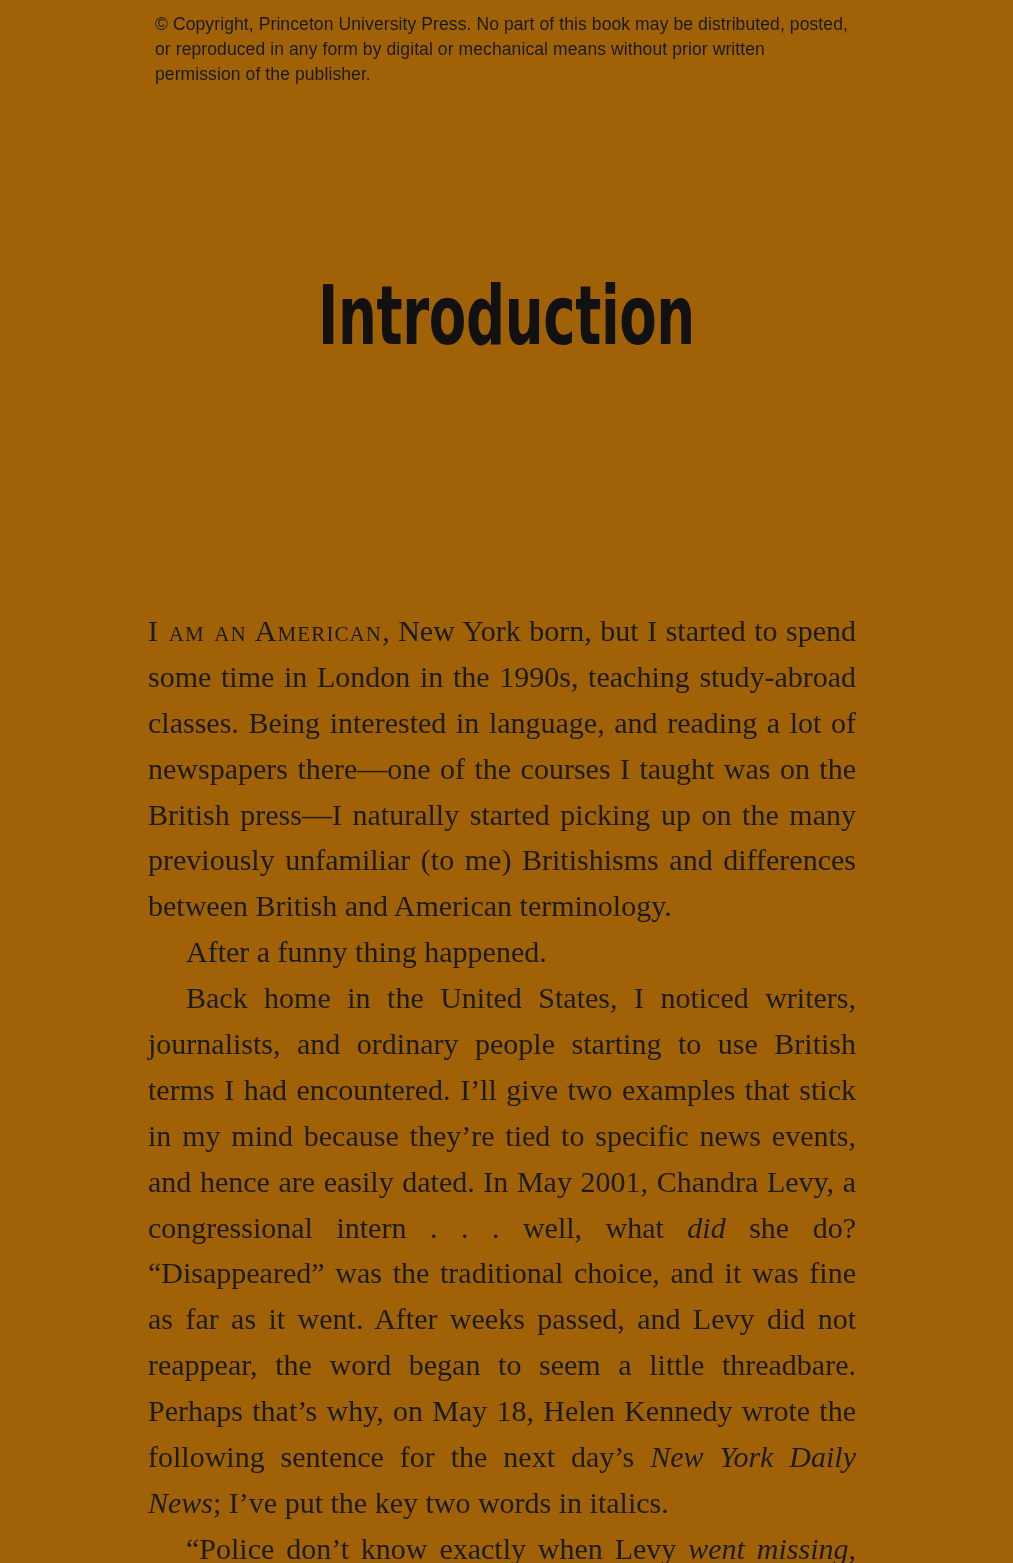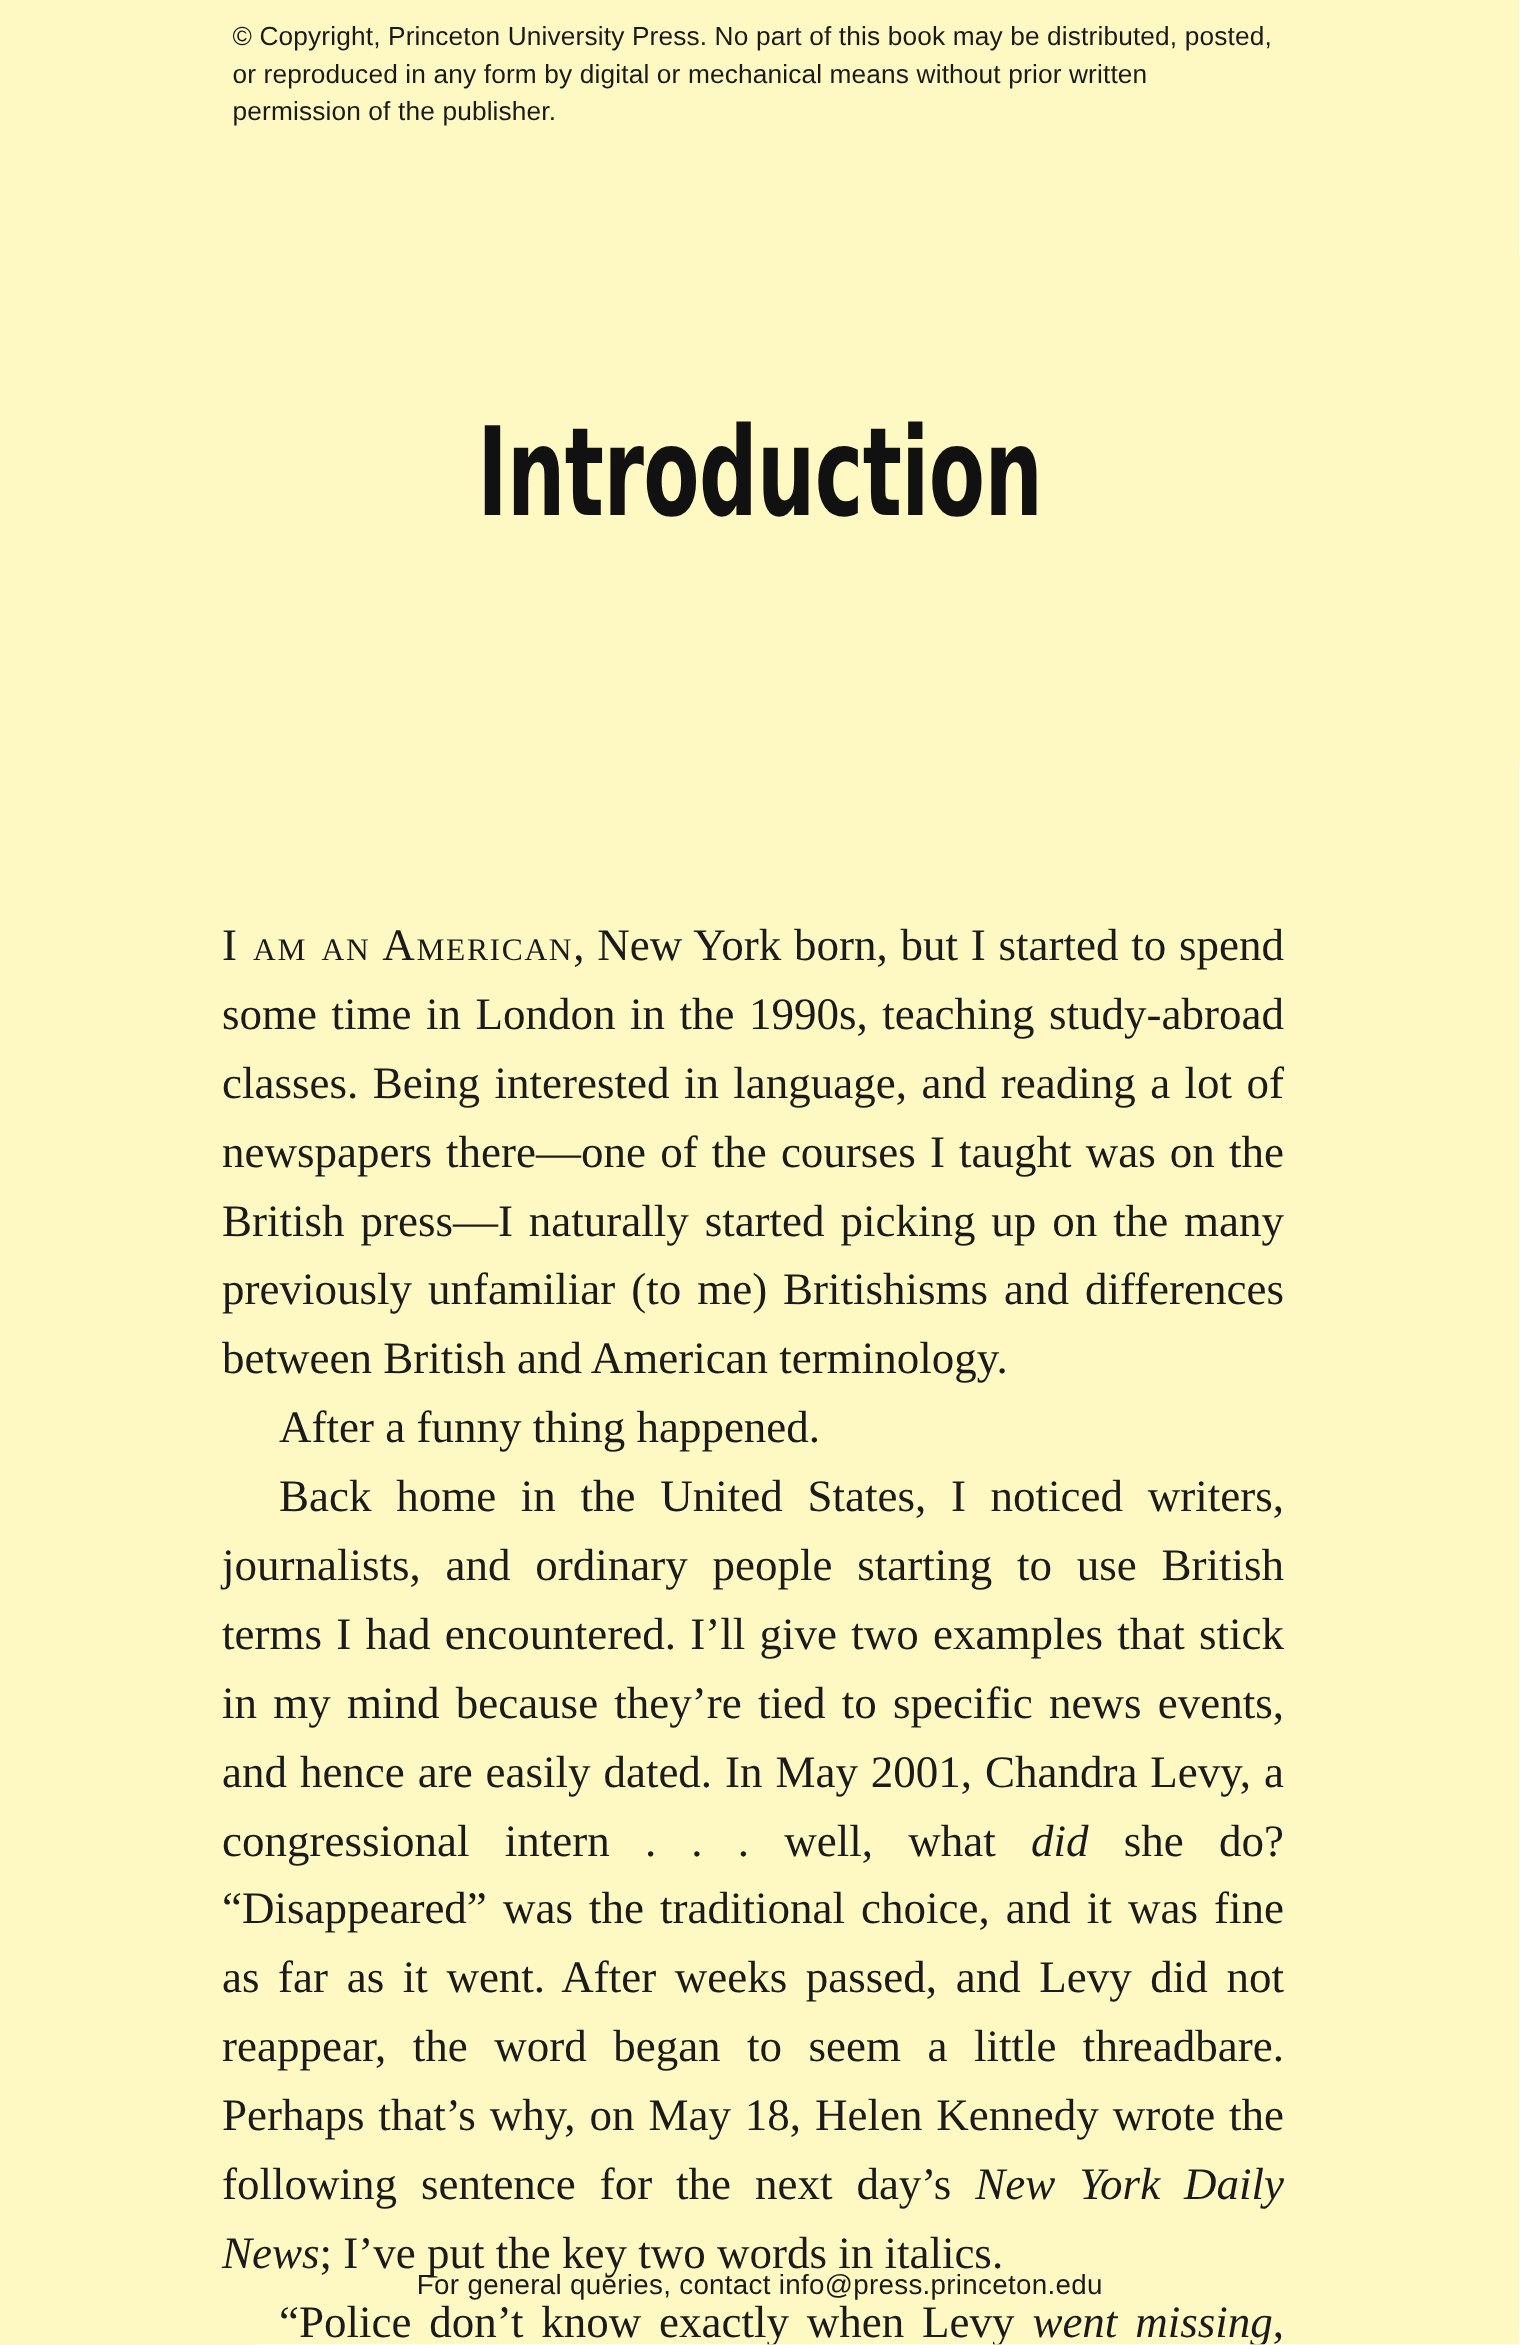--- a/index.html
+++ b/index.html
@@ -5,21 +5,21 @@
   html, body {
     margin: 0;
     padding: 0;
     background: #ffffff;
   }
   .page {
     position: relative;
     width: 1013px;
     height: 1563px;
     margin: 0 auto;
-    background: #fef9c3;
+    background: #a16207;
     overflow: hidden;
   }
 
   
   .copyright {
     position: absolute;
     left: 155px;
     top: 12px;
     width: 700px;
     font-family: "Liberation Sans", sans-serif;
@@ -100,15 +100,14 @@
     <p><span class="smallcaps">I am an American</span><span>, New York born, but I started to spend some time in London in the 1990s, teaching study-abroad classes. Being interested in language, and reading a lot of newspapers there—one of the courses I taught was on the British press—I naturally started picking up on the many previously unfamiliar (to me) Britishisms and differences between British and American terminology.</span></p>
 
     <p class="indent">After a funny thing happened.</p>
 
     <p class="indent"><span>Back home in the United States, I noticed writers, journalists, and ordinary people starting to use British terms I had encountered. I’ll give two examples that stick in my mind because they’re tied to specific news events, and hence are easily dated. In May 2001, Chandra Levy, a congressional intern . . . well, what </span><em>did</em><span> she do? “Disappeared” was the traditional choice, and it was fine as far as it went. After weeks passed, and Levy did not reappear, the word began to seem a little threadbare. Perhaps that’s why, on May 18, Helen Kennedy wrote the following sentence for the next day’s </span><em>New York Daily News</em><span>; I’ve put the key two words in italics.</span></p>
 
     <p class="indent"><span>“Police don’t know exactly when Levy </span><em>went missing</em><span>, but that was the last E-mail or phone call anyone got from her.”</span></p>
 
   </div>
 
-  <div class="footer">For general queries, contact info@press.princeton.edu</div>
 
 </div>
 
 </body></html>

